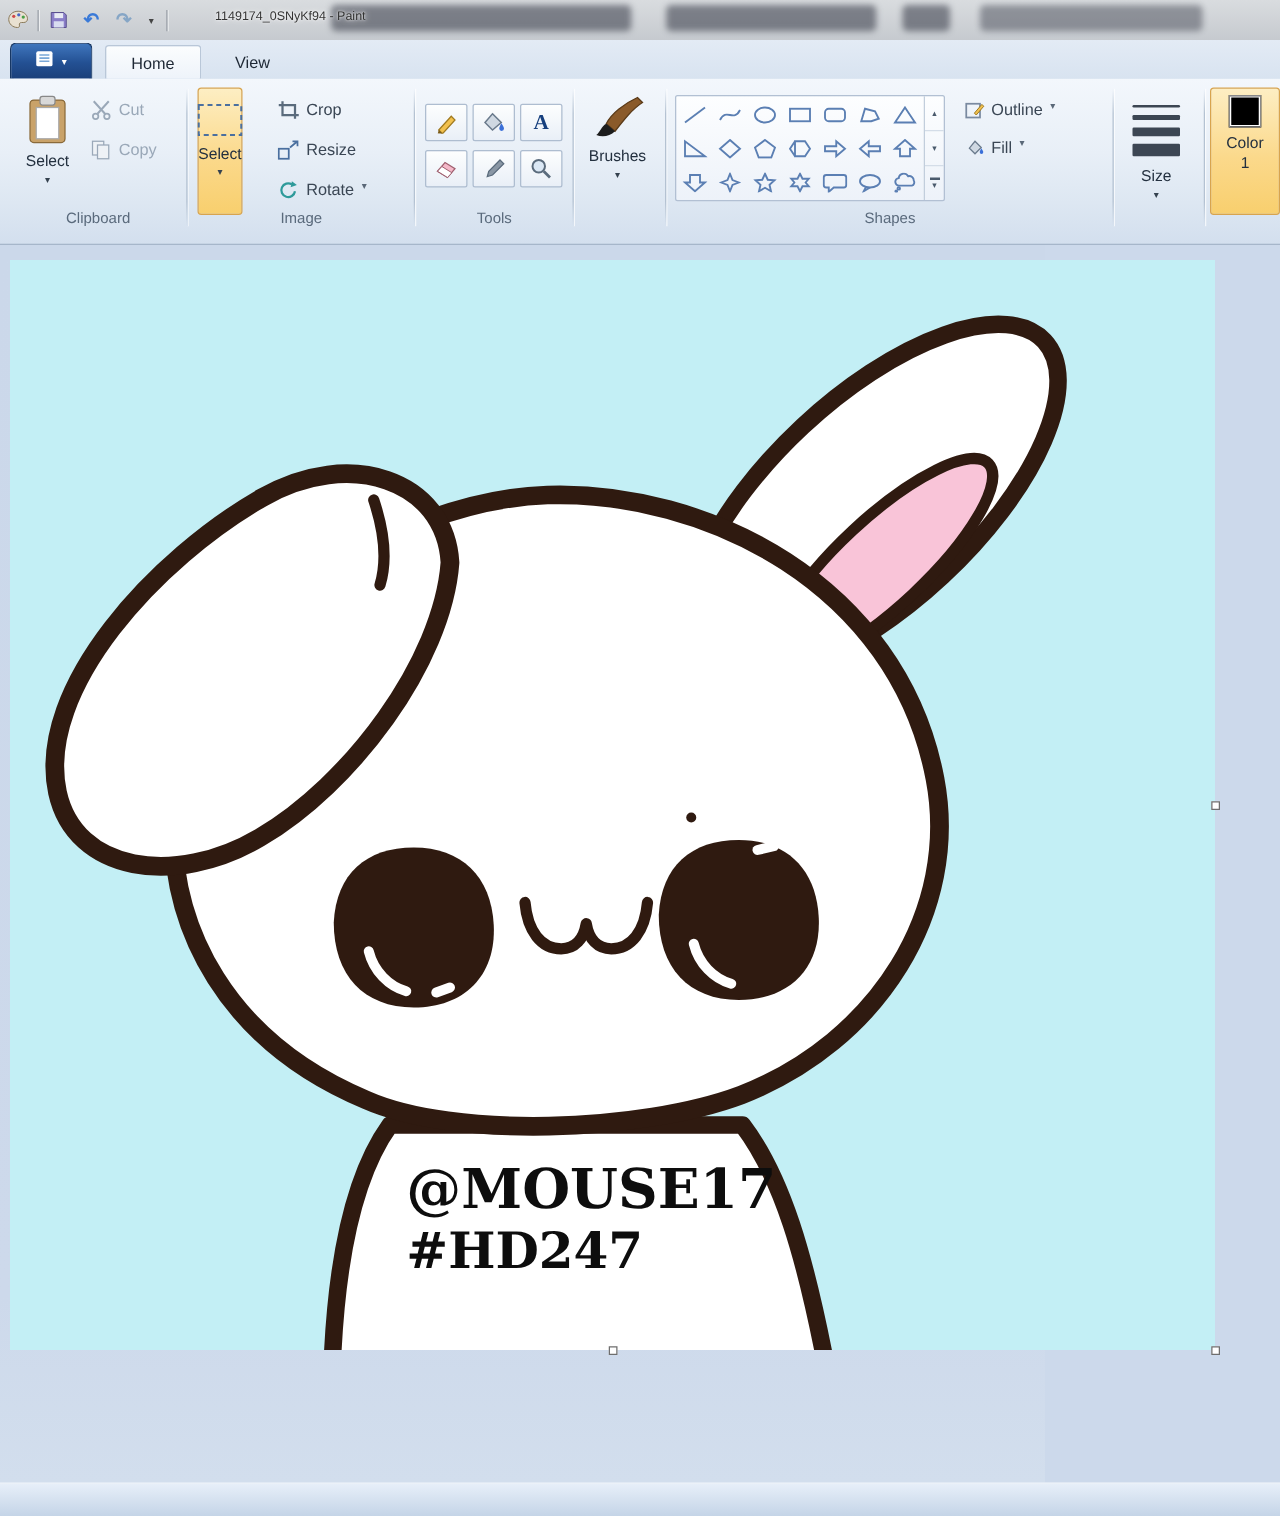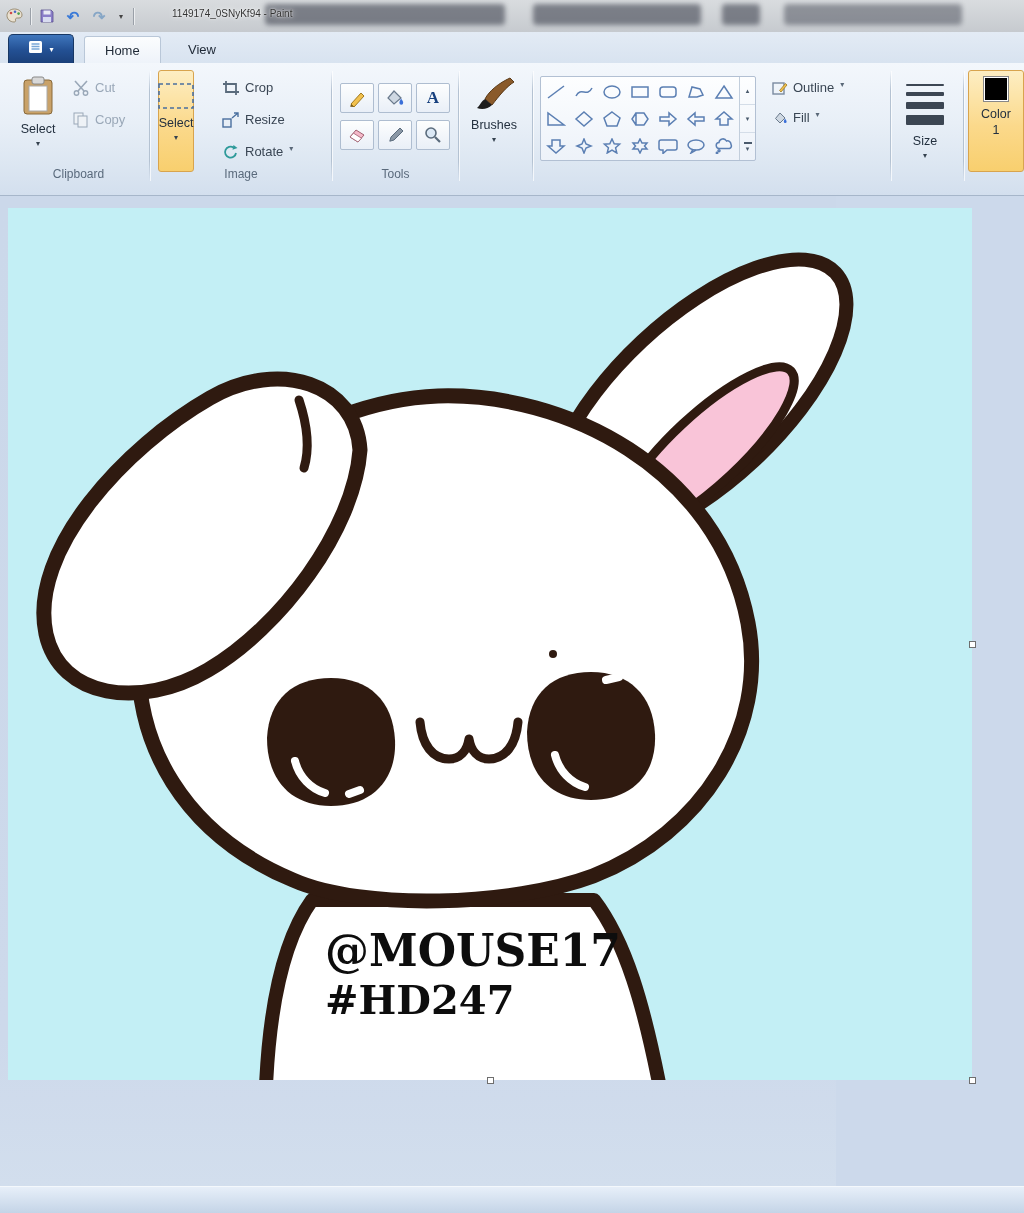--- a/index.html
+++ b/index.html
@@ -393,20 +393,21 @@
   <div class="srow" style="left:772px;top:47px">
     <span>
       <svg width="16" height="16" viewBox="0 0 16 16">
           <path d="M8 3 L13 8 L8 13 L3.5 8.5 Z" fill="#cfd8e2" stroke="#6a7a8c" stroke-width="1"></path>
           <path d="M13 8.6 c1 1.3 1.6 2.2 1.6 3.1 a1.4 1.4 0 0 1 -2.8 0 c0 -0.9 0.6 -1.8 1.2 -3.1 z" fill="#3a6fd8"></path>
         </svg>
     </span>
     <span>Fill</span>
     <span class="dd">▾</span>
   </div>
+  <div class="group-label" style="left:534px;width:356px">Shapes</div>
   <div class="vsep" style="left:890px"></div>
 
   <div class="bigbtn" style="left:896px;width:58px">
     <span class="sizelines">
       <div style="height:2px"></div>
       <div style="height:4px"></div>
       <div style="height:7px"></div>
       <div style="height:10px"></div>
     </span>
     <span>Size</span>

